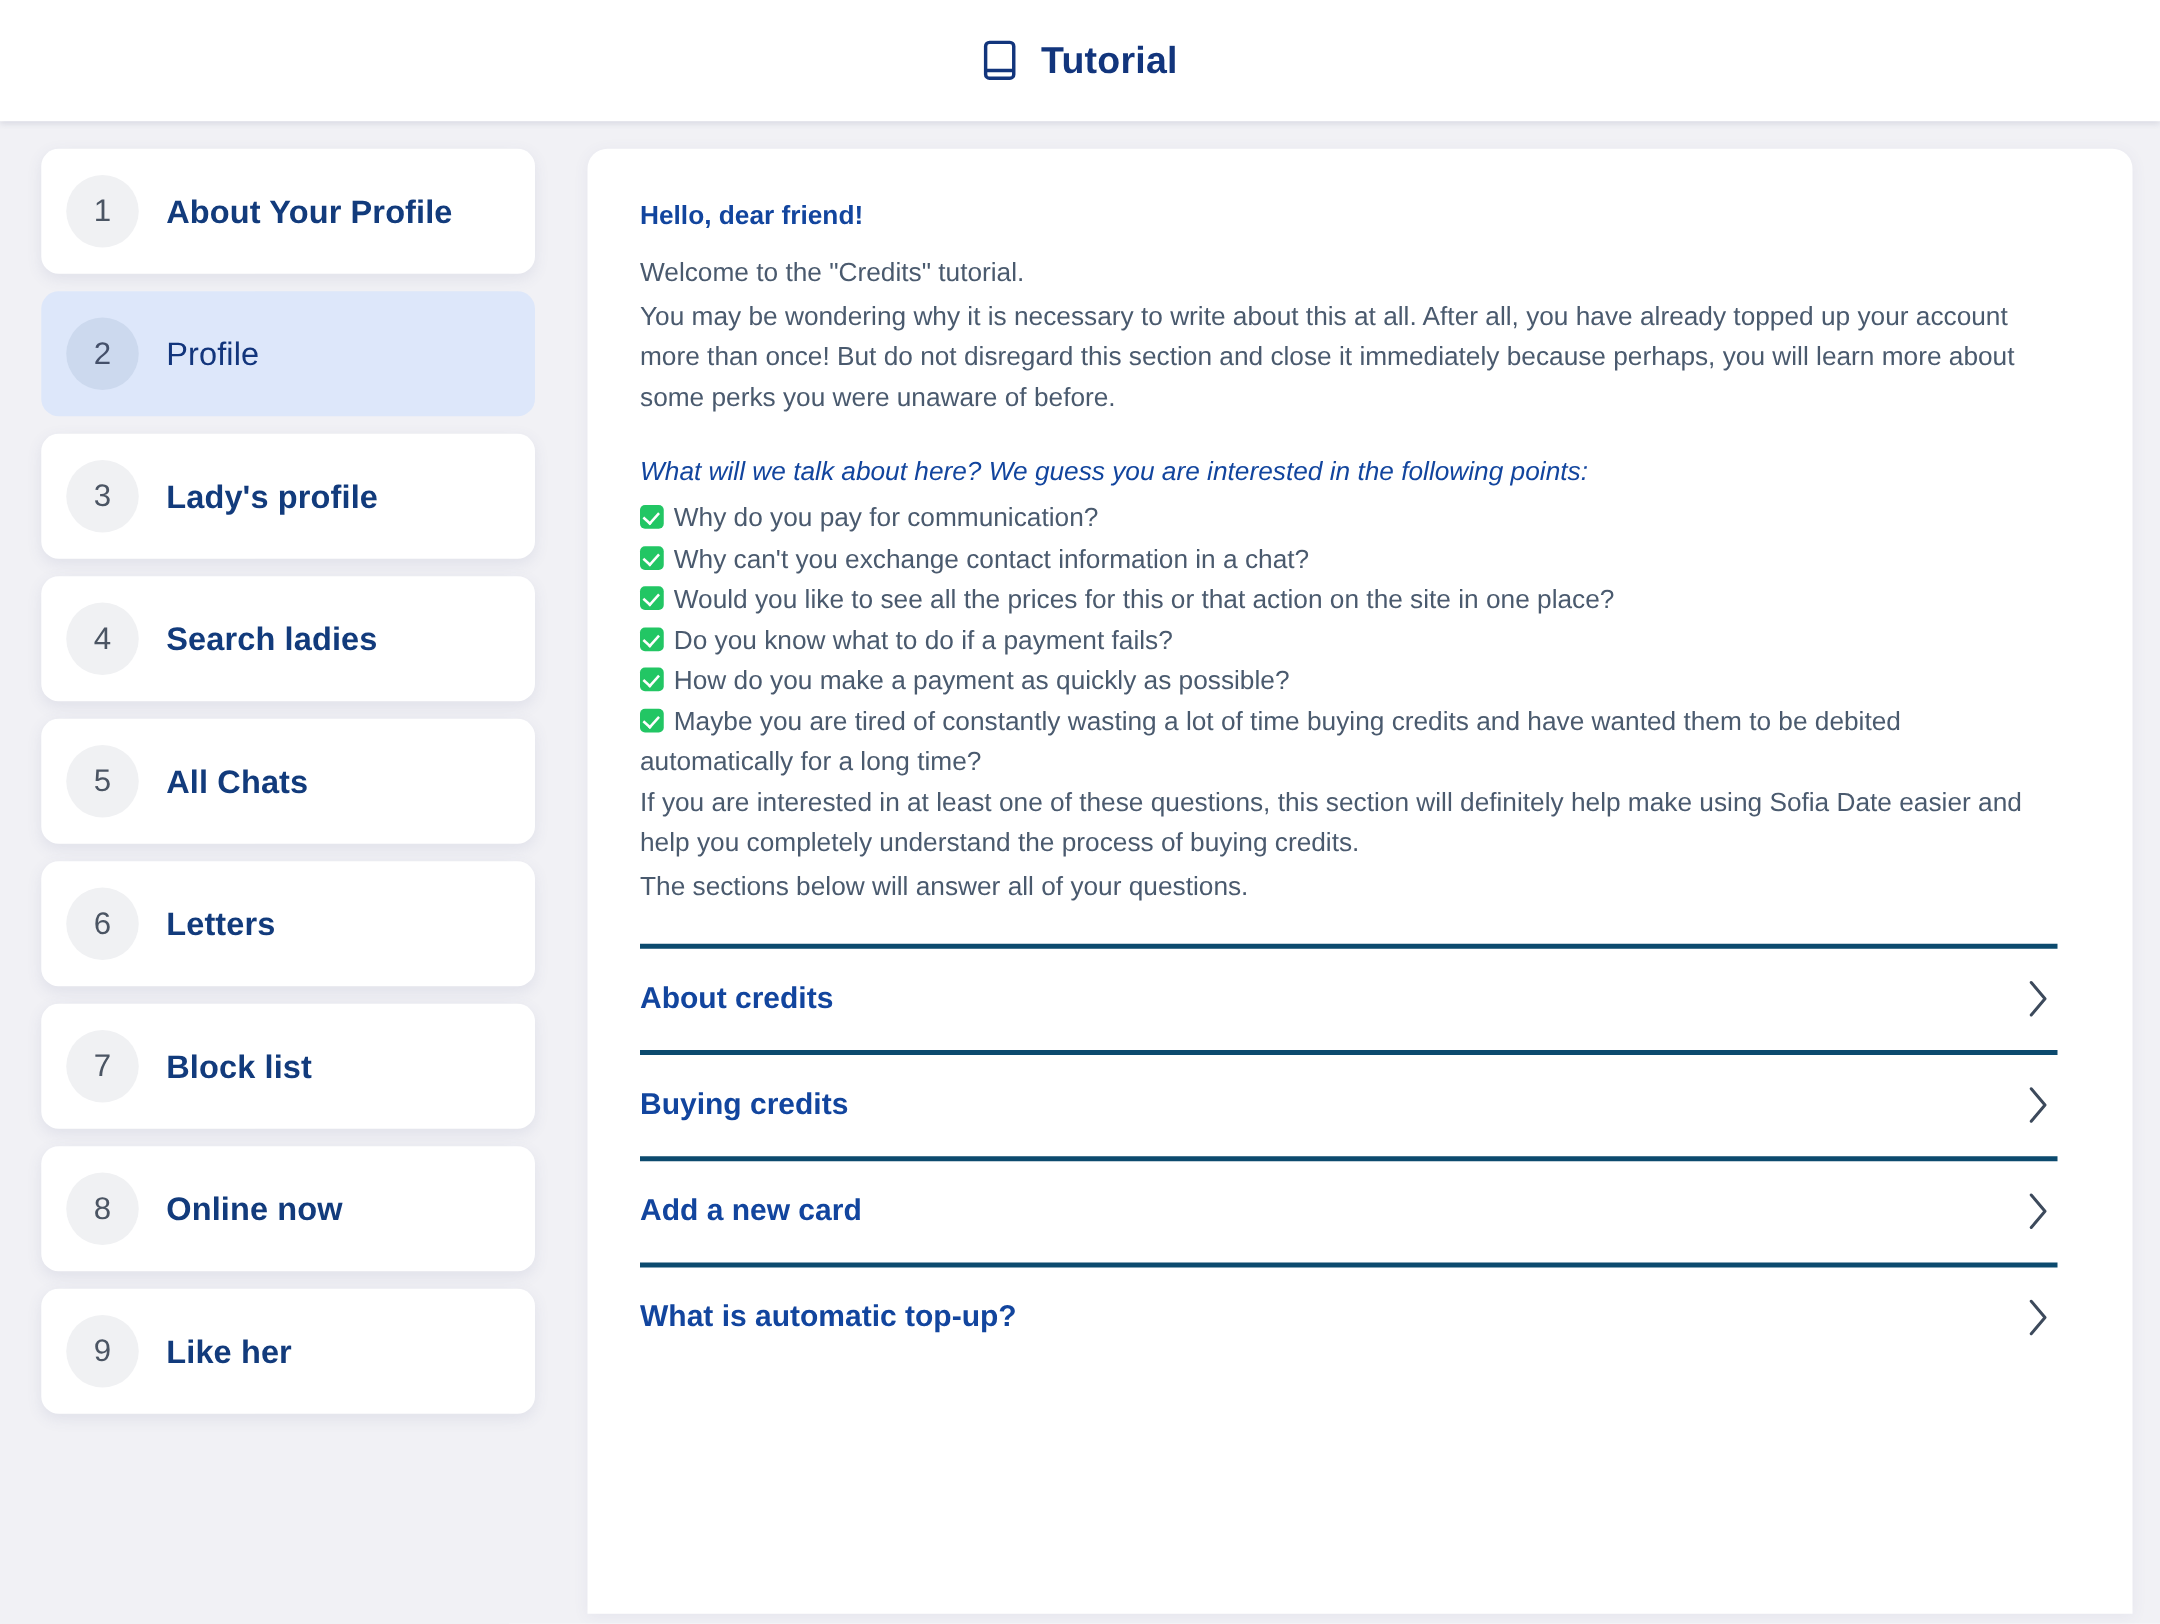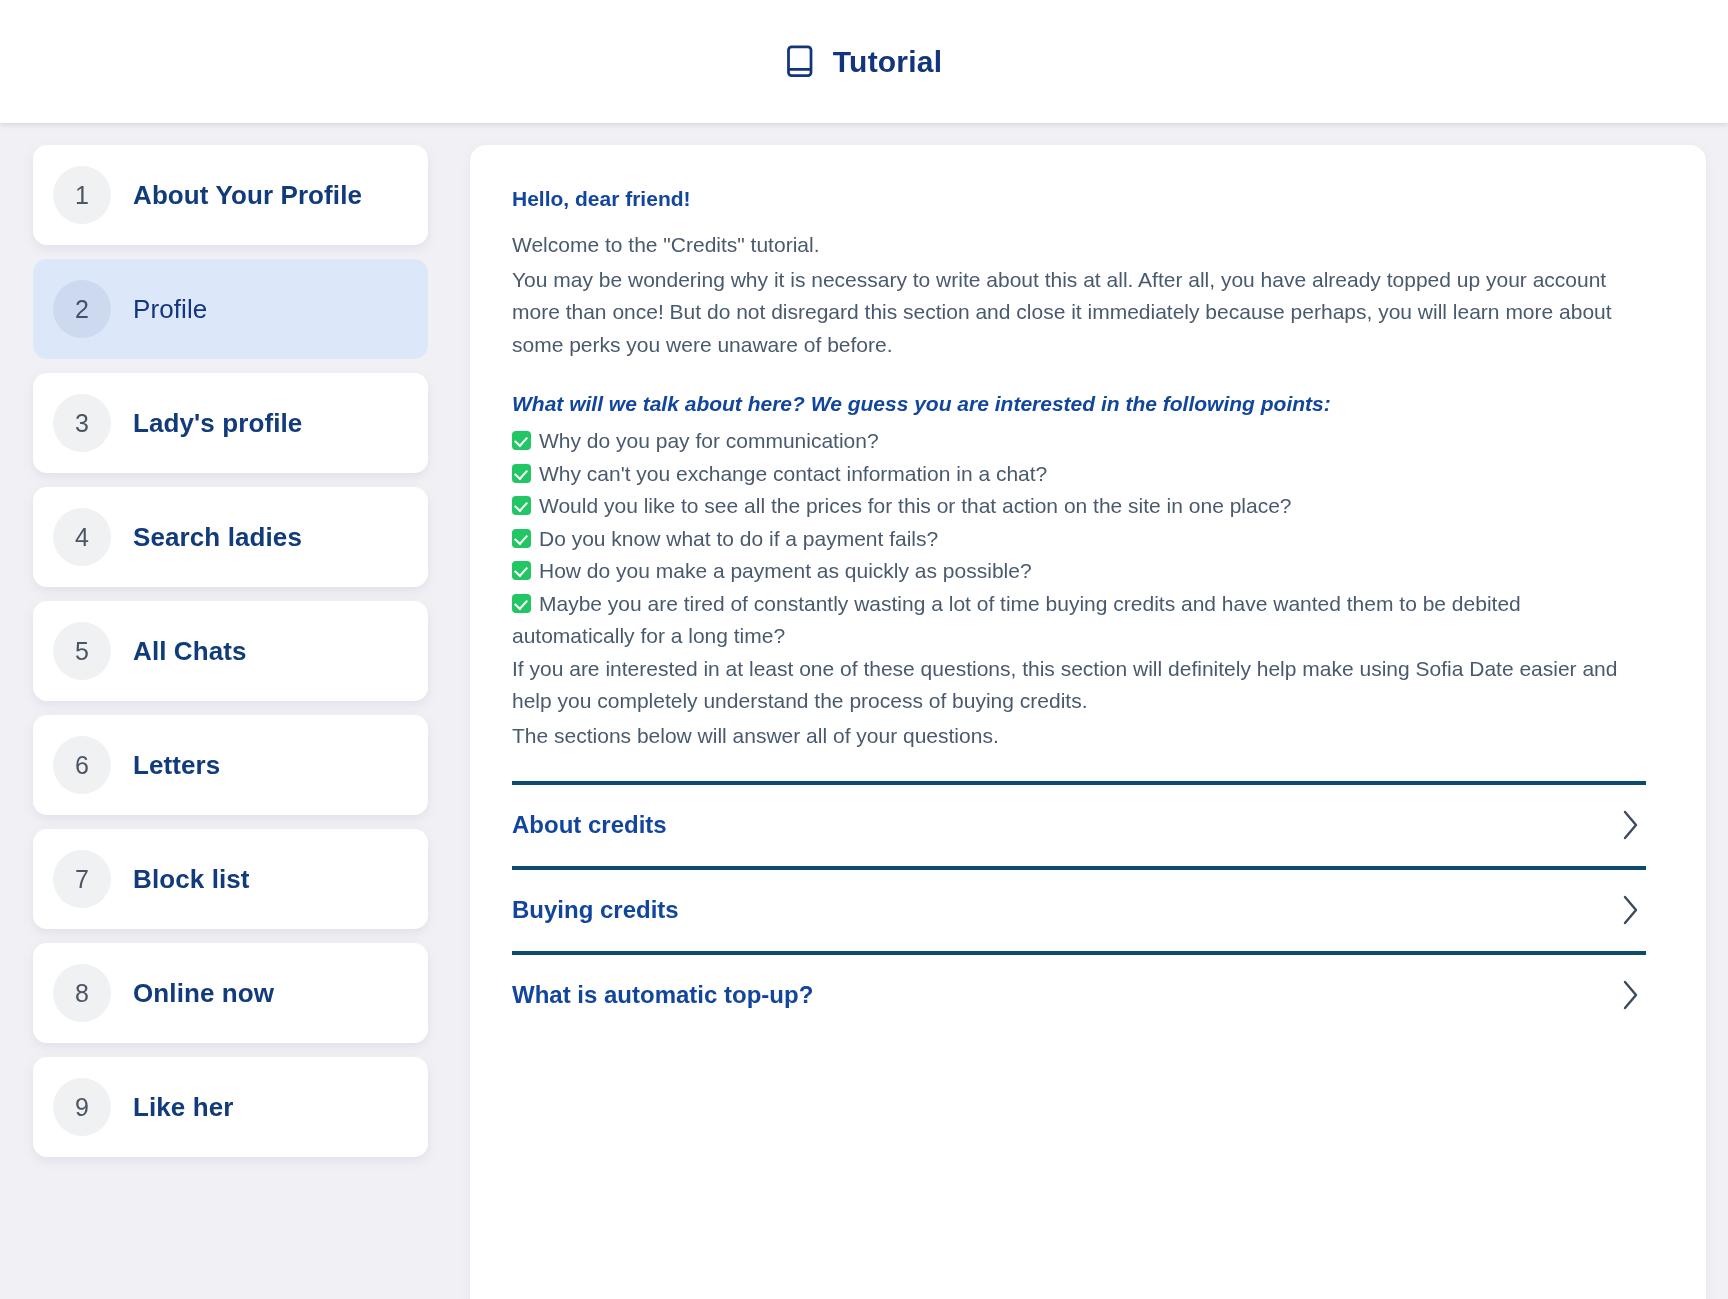--- a/index.html
+++ b/index.html
@@ -13,21 +13,21 @@
 
   body {
     font-family: "Liberation Sans", sans-serif;
     background: #f1f1f5;
     color: #123b7c;
     -webkit-font-smoothing: antialiased;
   }
 
   
   .header {
-    height: 123px;
+    height: 97px;
     background: #ffffff;
     display: flex;
     align-items: center;
     justify-content: center;
     box-shadow: 0 2px 5px rgba(70, 75, 120, 0.16);
     position: relative;
     z-index: 5;
   }
   .header-inner {
     display: flex;
@@ -137,21 +137,21 @@
     color: #4a5a6e;
     line-height: 1.55;
     margin-bottom: 0;
   }
   .para + .para { margin-top: 2px; }
 
   .block-gap { height: 26px; }
 
   .question-heading {
     font-size: 21px;
-    font-weight: bold;
+    font-weight: normal;
     font-style: italic;
     color: #12459e;
     line-height: 1.5;
     margin-bottom: 6px;
   }
 
   .check-list { list-style: none; }
   .check-item {
     font-size: 21px;
     color: #4a5a6e;
@@ -301,20 +301,28 @@
           </div>
           <div class="acc-row">
             <div class="acc-title">Buying credits</div>
             <span class="chev">
               <svg viewBox="0 0 18 32" fill="none" xmlns="http://www.w3.org/2000/svg">
                 <path d="M3 3L14 16L3 29" stroke="currentColor" stroke-width="2.4" stroke-linecap="round" stroke-linejoin="round"></path>
               </svg>
             </span>
           </div>
           <div class="acc-row">
+            <div class="acc-title">Add a new card</div>
+            <span class="chev">
+              <svg viewBox="0 0 18 32" fill="none" xmlns="http://www.w3.org/2000/svg">
+                <path d="M3 3L14 16L3 29" stroke="currentColor" stroke-width="2.4" stroke-linecap="round" stroke-linejoin="round"></path>
+              </svg>
+            </span>
+          </div>
+          <div class="acc-row">
             <div class="acc-title">What is automatic top-up?</div>
             <span class="chev">
               <svg viewBox="0 0 18 32" fill="none" xmlns="http://www.w3.org/2000/svg">
                 <path d="M3 3L14 16L3 29" stroke="currentColor" stroke-width="2.4" stroke-linecap="round" stroke-linejoin="round"></path>
               </svg>
             </span>
           </div>
         </div>
 
     </main>

